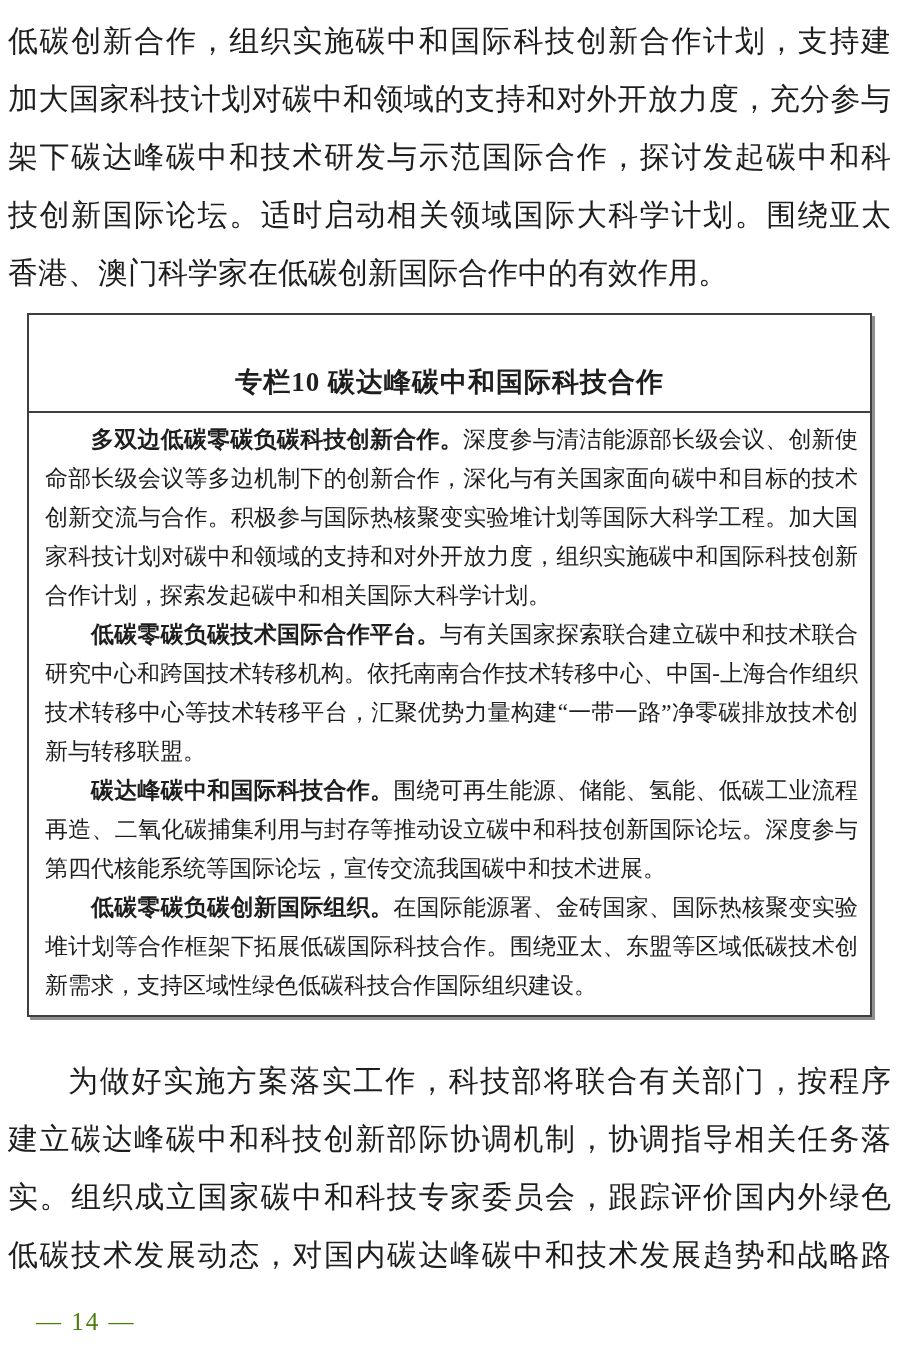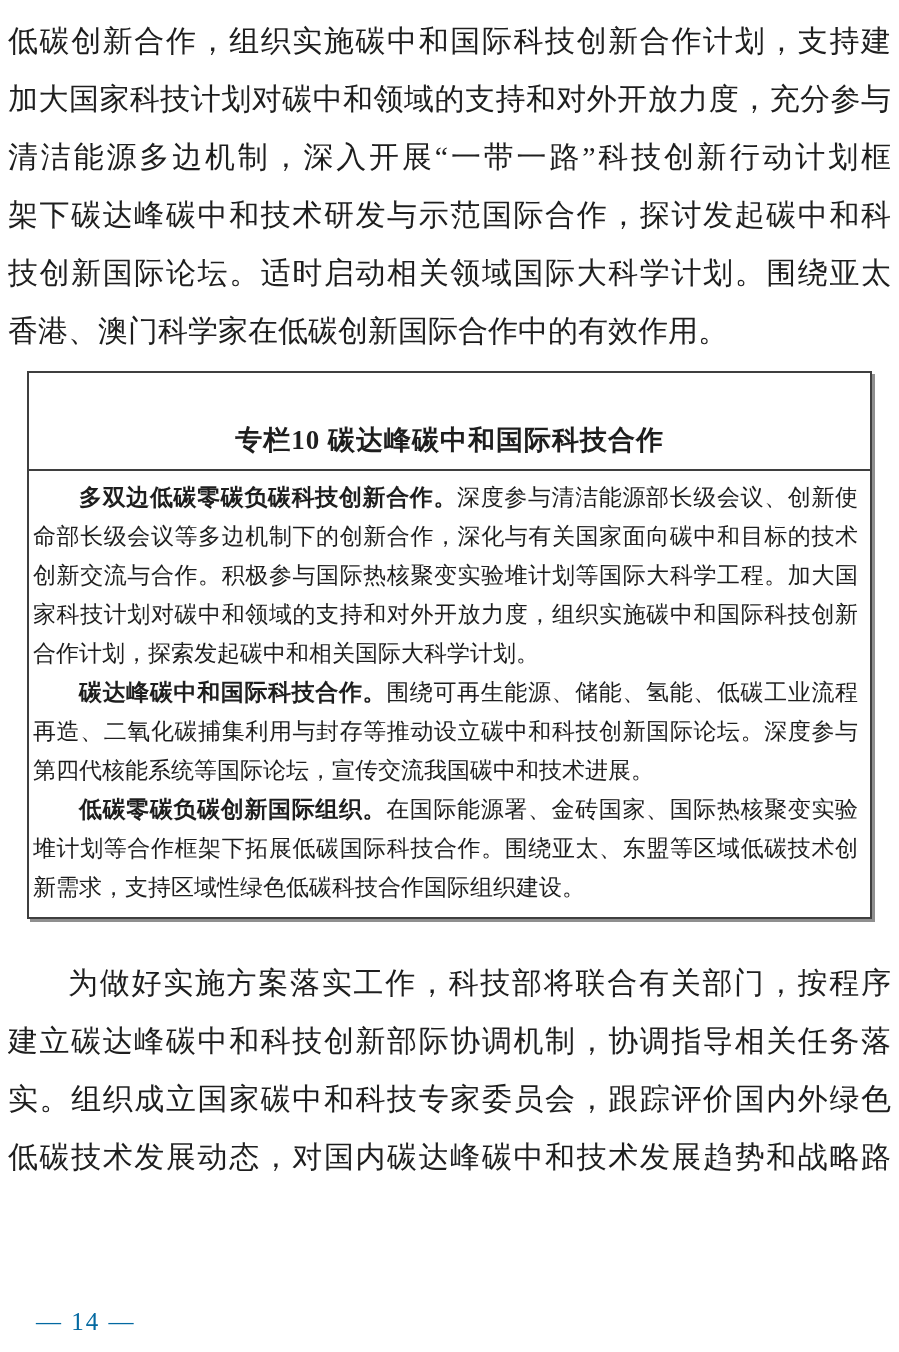--- a/index.html
+++ b/index.html
@@ -37,56 +37,56 @@
   }
   .box-title {
     text-align: center;
     font-weight: bold;
     font-size: 27px;
     padding: 13px 0 11px 0;
     border-bottom: 2px solid #3f3f3f;
     letter-spacing: 1px;
     margin-top: 36px;
   }
-  .box-content { padding: 7px 12px 10px 4px; }
+  .box-content { padding: 7px 12px 10px 16px; }
   .box-para {
     margin: 0;
     font-size: 23px;
     line-height: 39px;
     text-align: justify;
     text-indent: 2em;
   }
   .box-para strong { font-weight: bold; }
   .page-number {
     position: absolute;
     left: 36px;
     bottom: 16px;
     font-size: 25px;
     letter-spacing: 2px;
-    color: #0369a1;
+    color: #4d7c0f;
   }
 </style>
 </head>
 <body>
 
 <div class="page">
 
   <div class="body-text top">
       <div class="line">低碳创新合作，组织实施碳中和国际科技创新合作计划，支持建</div>
       <div class="line">加大国家科技计划对碳中和领域的支持和对外开放力度，充分参与</div>
-      <div class="line">清洁能源多边机制，深入开展“一带一路”科技创新行动计划框</div>
       <div class="line">架下碳达峰碳中和技术研发与示范国际合作，探讨发起碳中和科</div>
       <div class="line">技创新国际论坛。适时启动相关领域国际大科学计划。围绕亚太</div>
       <div class="line end">香港、澳门科学家在低碳创新国际合作中的有效作用。</div>
     </div>
 
   <div class="column-box">
     <div class="box-title">专栏10 碳达峰碳中和国际科技合作</div>
     <div class="box-content">
         <p class="box-para"><strong>多双边低碳零碳负碳科技创新合作。</strong>深度参与清洁能源部长级会议、创新使命部长级会议等多边机制下的创新合作，深化与有关国家面向碳中和目标的技术创新交流与合作。积极参与国际热核聚变实验堆计划等国际大科学工程。加大国家科技计划对碳中和领域的支持和对外开放力度，组织实施碳中和国际科技创新合作计划，探索发起碳中和相关国际大科学计划。</p>
+        <p class="box-para"><strong>低碳零碳负碳技术国际合作平台。</strong>与有关国家探索联合建立碳中和技术联合研究中心和跨国技术转移机构。依托南南合作技术转移中心、中国-上海合作组织技术转移中心等技术转移平台，汇聚优势力量构建“一带一路”净零碳排放技术创新与转移联盟。</p>
         <p class="box-para"><strong>碳达峰碳中和国际科技合作。</strong>围绕可再生能源、储能、氢能、低碳工业流程再造、二氧化碳捕集利用与封存等推动设立碳中和科技创新国际论坛。深度参与第四代核能系统等国际论坛，宣传交流我国碳中和技术进展。</p>
         <p class="box-para"><strong>低碳零碳负碳创新国际组织。</strong>在国际能源署、金砖国家、国际热核聚变实验堆计划等合作框架下拓展低碳国际科技合作。围绕亚太、东盟等区域低碳技术创新需求，支持区域性绿色低碳科技合作国际组织建设。</p>
       </div>
   </div>
 
   <div class="body-text bottom">
       <div class="line indent">为做好实施方案落实工作，科技部将联合有关部门，按程序</div>
       <div class="line">建立碳达峰碳中和科技创新部际协调机制，协调指导相关任务落</div>
       <div class="line">实。组织成立国家碳中和科技专家委员会，跟踪评价国内外绿色</div>
       <div class="line">低碳技术发展动态，对国内碳达峰碳中和技术发展趋势和战略路</div>

